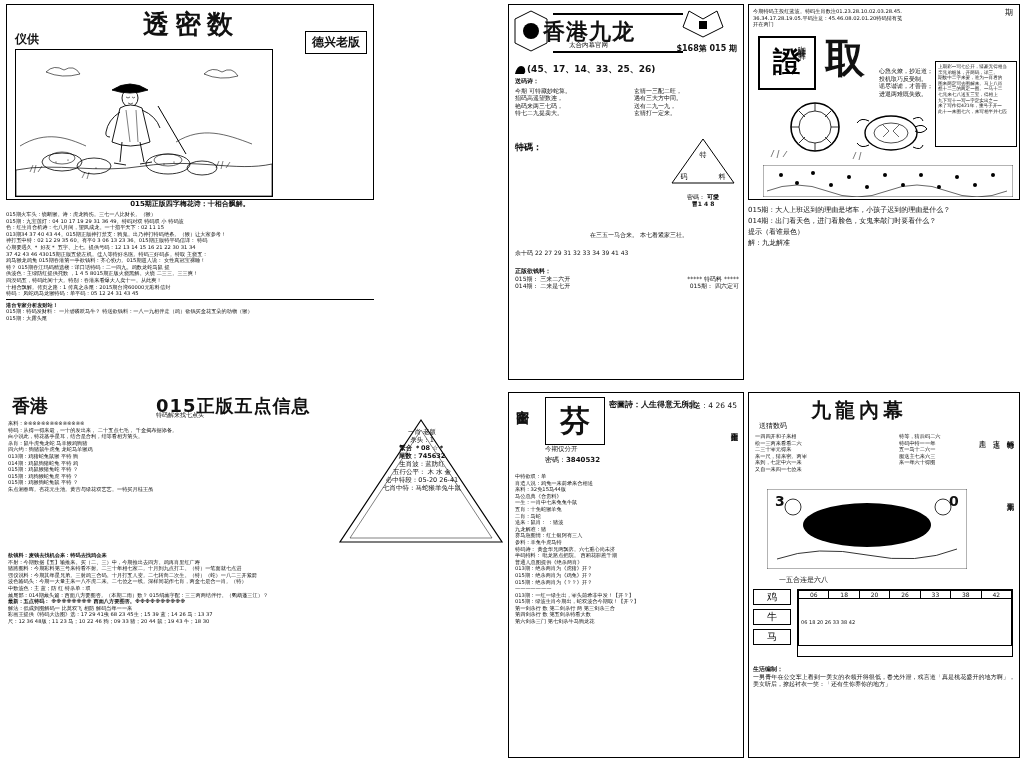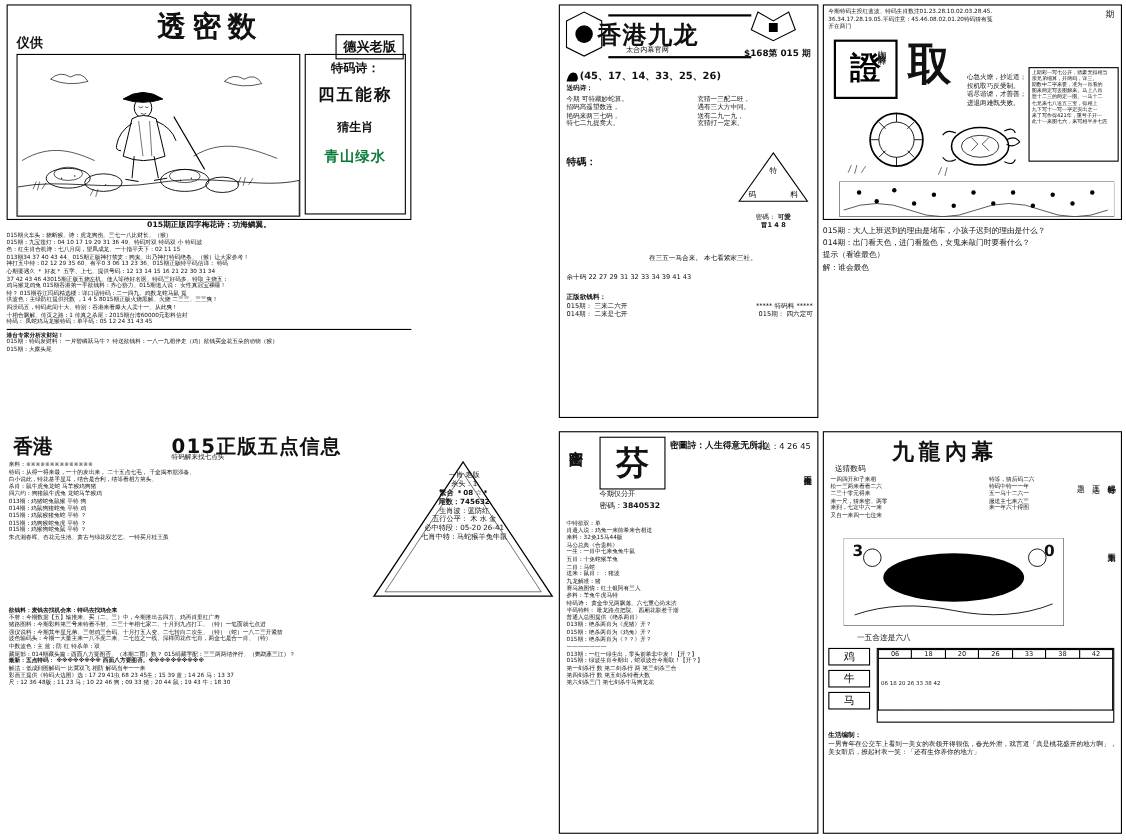--- a/index.html
+++ b/index.html
@@ -118,30 +118,24 @@
         <g fill="#000">
           <circle cx="40" cy="112" r="0.6"></circle>
             <circle cx="52" cy="110" r="0.6"></circle>
           <circle cx="148" cy="114" r="0.6"></circle>
             <circle cx="158" cy="112" r="0.6"></circle>
           <circle cx="80" cy="118" r="0.6"></circle>
         </g>
       </svg>
     </div>
 
-    <div class="rightcol">
-      <div class="r1">特码诗：</div>
-      <div class="r2">四五能称</div>
-      <div class="r3">猜生肖</div>
-      <div class="r4">青山绿水</div>
-    </div>
   </div>
 
   <div class="panel" id="leftText">
-    <div class="sm center b" style="margin-bottom:2px;">015期正版四字梅花诗：功海鳞翼。</div>
+    <div class="sm center b" style="margin-bottom:2px;">015期正版四字梅花诗：十相合飘解。</div>
     <div class="xtiny just">
       <span class="rowline">015期火车头：烧断猴。诗：虎龙狗伤。三七一八比财长。（猴）</span>
       <span class="rowline">015期：九宝莲灯：04 10 17 19 29 31 36 49。特码对双  特码双  小 特码波</span>
       <span class="rowline">色：红生肖合机诗：七八月间，望凤成龙。一十指平天下：02 11 15</span>
       <span class="rowline">013期34 37 40 43 44。015期正版神打禁支：狗鬼。出乃神打特码绝条。（猴）让大家参考！</span>
       <span class="rowline">神打五中特：02 12 29 35 60。有平0 3 06 13 23 36。015期正版特平码信详： 特码</span>
       <span class="rowline">心期要遇久 ＊ 好友＊    五字、上七。提供号码：12 13 14 15 16 21 22 30 31 34</span>
       <span class="rowline">37 42 43 46 43015期正版五烧左机。佳人等待好名医。特码三好码多。特取 主烧五：</span>
       <span class="rowline">鸡马猴龙鸡兔 015期吞港第一手欲钱料：齐心协力。015期道人说：  女性真冠宝裸睡！</span>
       <span class="rowline">特？ 015期吞江玛码精选楼：详口话特码：二一四九。鸡数龙蛇马鼠 提</span>
@@ -401,21 +395,21 @@
         <path d="M4 26 q30 -12 60 0 q30 12 60 0 q30 -12 60 0 q30 12 60 0" fill="none" stroke="#000" stroke-width="0.6"></path>
       </svg>
     </div>
   </div>
 
   <div class="panel" id="rightMid">
     <div class="sm" style="margin-top:4px;">
       <p style="margin:2px 0;">015期：大人上班迟到的理由是堵车，小孩子迟到的理由是什么？</p>
       <p style="margin:2px 0;">014期：出门看天色，进门看脸色，女鬼来敲门时要看什么？</p>
       <p style="margin:2px 0;">提示（看谁最色）</p>
-      <p style="margin:2px 0;">解：谁会最色</p>
+      <p style="margin:2px 0;">解：九龙解准</p>
     </div>
   </div>
 
   <div class="panel bd" id="rightBottom">
     <div style="position:absolute;left:62px;top:4px;font-size:20px;font-weight:bold;font-family:'DejaVu Serif',serif;letter-spacing:4px;">九龍內幕</div>
     <div style="position:absolute;left:10px;top:28px;font-size:7px;">送猜数码</div>
 
     <div style="position:absolute;left:6px;top:40px;width:120px;" class="xtiny">
       <span class="rowline">一四四开和子来相</span>
       <span class="rowline">松一三两来看看二六</span>

